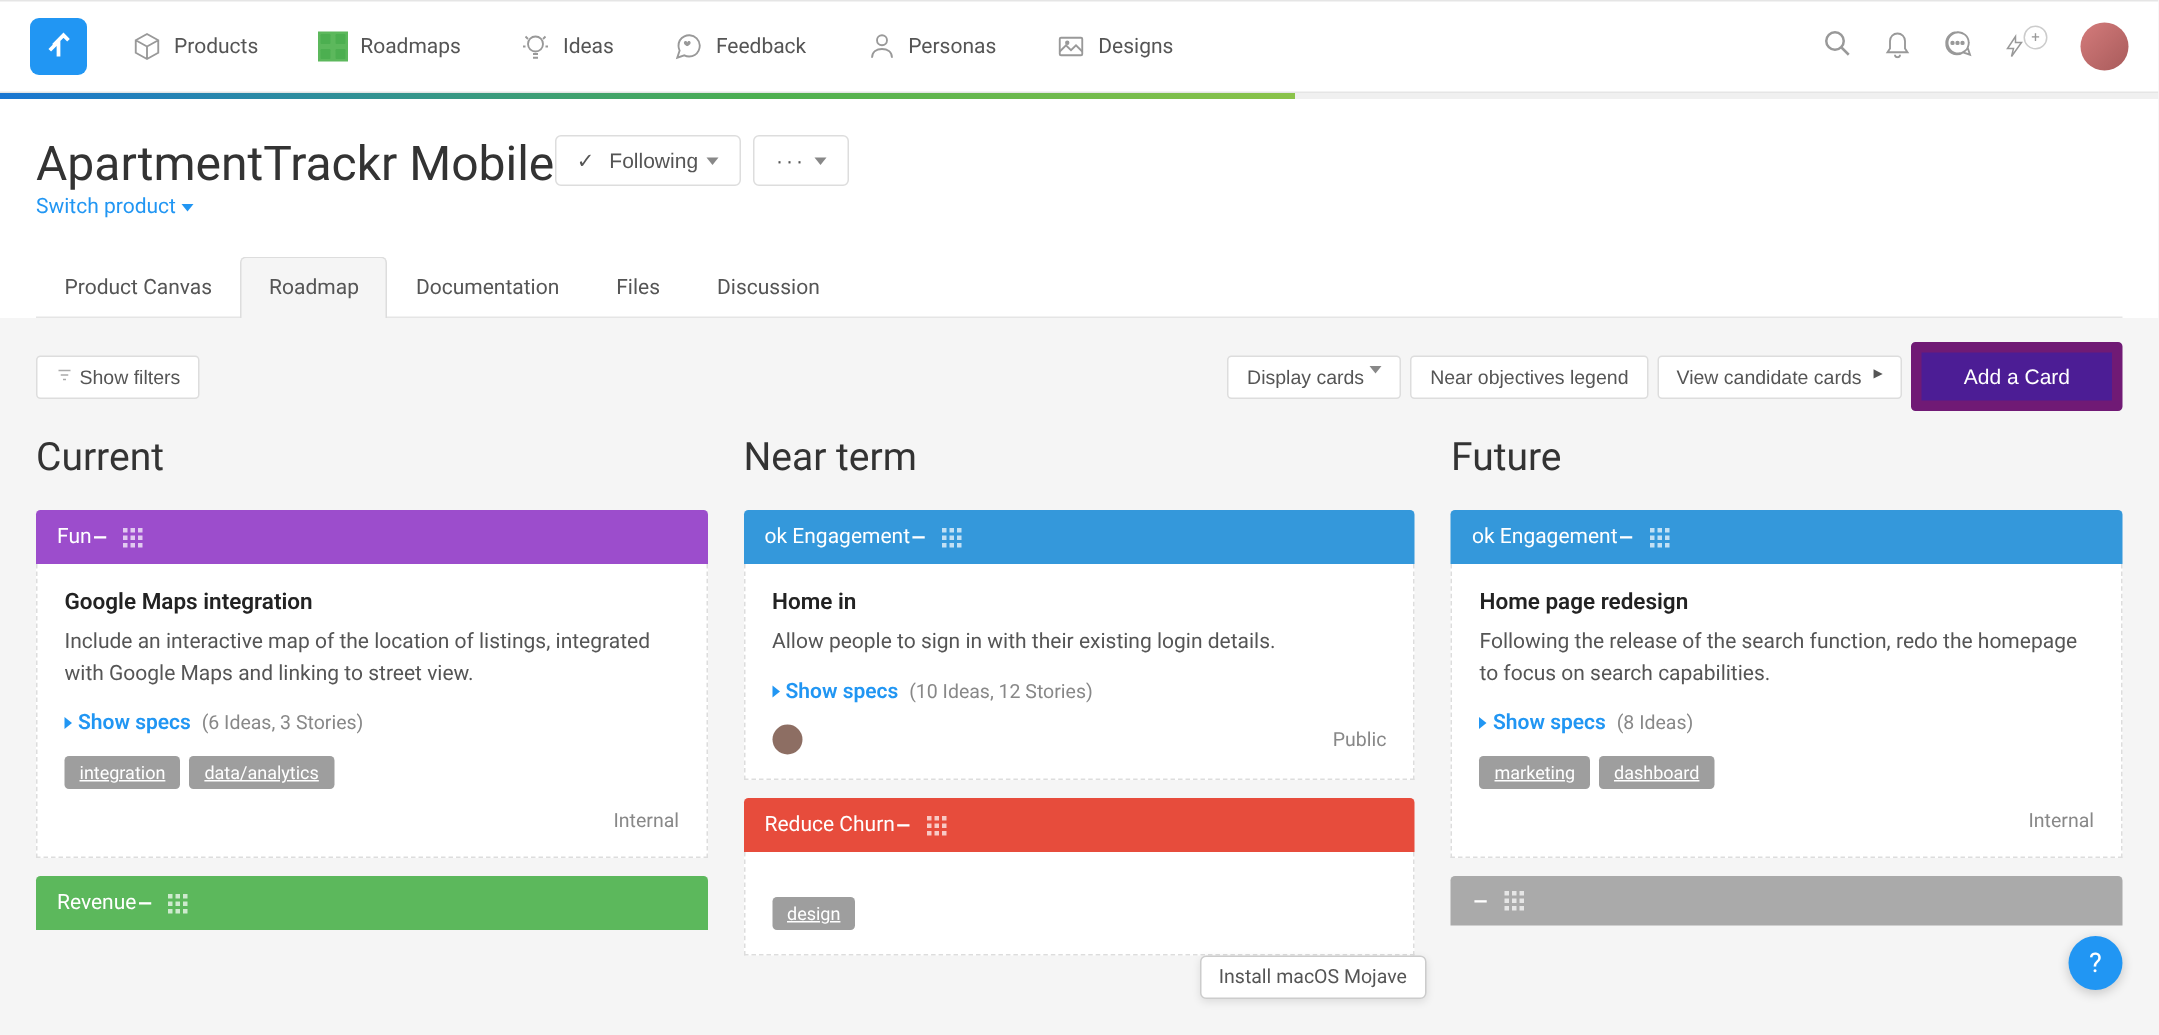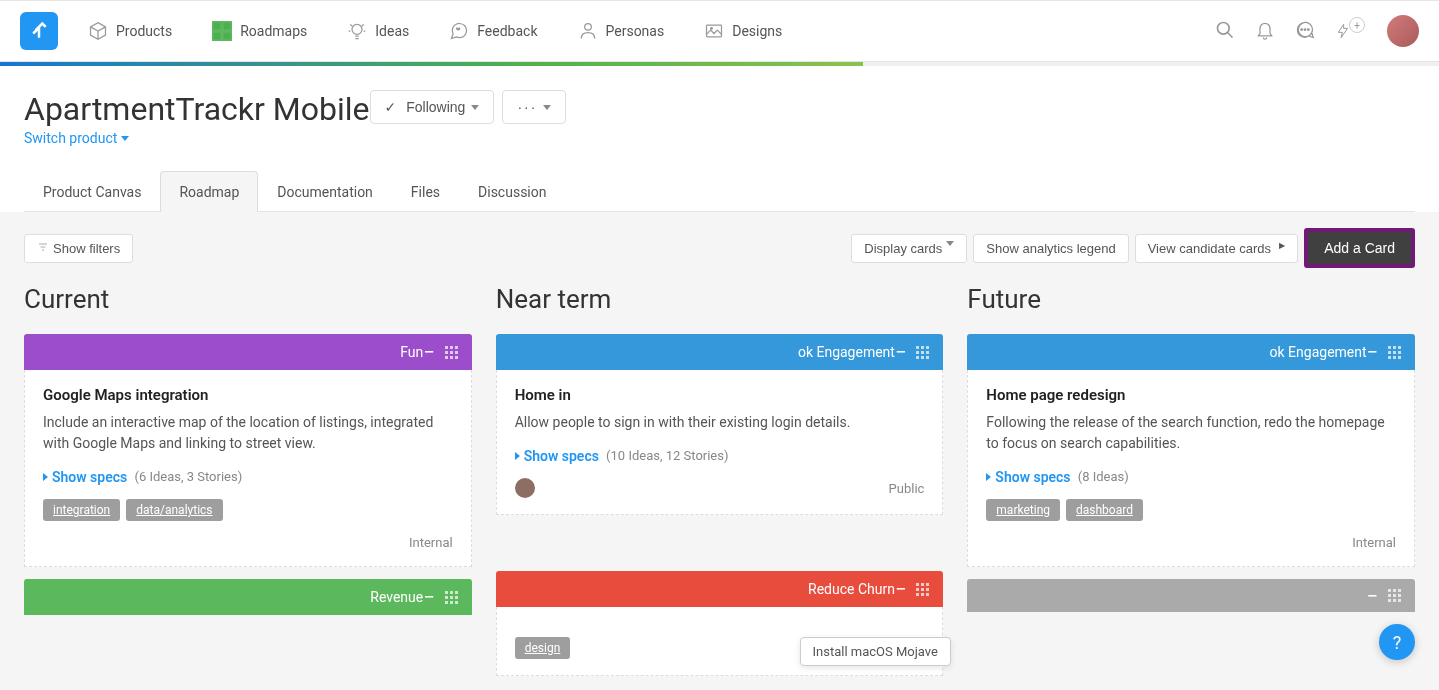--- a/index.html
+++ b/index.html
@@ -25,32 +25,32 @@
 .header-actions { display: flex; gap: 8px; }
 .btn-outline { background: #fff; border: 1px solid #ddd; border-radius: 4px; padding: 8px 14px; font-size: 14px; color: #555; cursor: pointer; display: inline-flex; align-items: center; gap: 6px; }
 
 .tabs { display: flex; gap: 0; margin-top: 24px; border-bottom: 1px solid #e5e5e5; }
 .tab { padding: 12px 18px; color: #555; cursor: pointer; border: 1px solid transparent; border-bottom: none; position: relative; top: 1px; }
 .tab.active { border-color: #ddd; background: #f5f5f5; border-radius: 4px 4px 0 0; }
 
 .toolbar { display: flex; justify-content: space-between; align-items: center; padding: 16px 24px; }
 .toolbar-right { display: flex; gap: 6px; align-items: center; }
 .btn-sm { background: #fff; border: 1px solid #ddd; border-radius: 3px; padding: 6px 12px; font-size: 13px; color: #555; cursor: pointer; display: inline-flex; align-items: flex-start; gap: 4px; }
-.btn-green { background: #404040; color: #fff; border: 4px solid #701a75; border-radius: 3px; padding: 8px 16px; font-size: 14px; cursor: pointer; }
+.btn-green { background: #4c1d95; color: #fff; border: 7px solid #701a75; border-radius: 3px; padding: 8px 28px; font-size: 14px; cursor: pointer; }
 
 .columns { display: flex; gap: 24px; padding: 0 24px 24px; align-items: flex-start; }
 .column { flex: 1; min-width: 0; }
 .col-title { font-size: 26px; font-weight: 400; color: #333; margin-bottom: 20px; }
 
-.swimlane-header { color: #fff; padding: 10px 14px; border-radius: 3px 3px 0 0; display: flex; align-items: center; justify-content: flex-end; font-size: 14px; }
+.swimlane-header { color: #fff; padding: 10px 14px; border-radius: 3px 3px 0 0; display: flex; align-items: center; justify-content: flex-start; font-size: 14px; }
 .swimlane-header .left { display: flex; align-items: center; gap: 6px; }
 .swimlane-actions { display: flex; gap: 10px; align-items: center; }
 .purple { background: #9c4dcc; }
 .blue { background: #3498db; }
-.red { background: #e74c3c; margin-top: 44px; }
+.red { background: #e74c3c; }
 .green { background: #5cb85c; }
 .grey { background: #aaa; }
 .grip { display: inline-grid; grid-template-columns: repeat(3, 3px); grid-gap: 2px; }
 .grip span { width: 3px; height: 3px; background: rgba(255,255,255,0.7); }
 .minus { font-size: 20px; line-height: 10px; }
 
 .card { background: #fff; padding: 16px 18px; border-left: 1px dashed #ddd; border-right: 1px dashed #ddd; border-bottom: 1px dashed #ddd; }
 .card-title { font-size: 15px; font-weight: 600; color: #222; margin-bottom: 8px; }
 .card-desc { color: #555; font-size: 14px; line-height: 1.5; margin-bottom: 14px; }
 .show-specs { color: #2196F3; font-size: 14px; font-weight: 600; cursor: pointer; display: inline-flex; align-items: center; gap: 4px; }
@@ -200,21 +200,21 @@
     <span class="filter-icon"><svg width="12" height="12" viewBox="0 0 24 24" fill="none" stroke="currentColor" stroke-width="2">
           <path d="M4 6 L20 6 M7 12 L17 12 M10 18 L14 18"></path>
         </svg></span>
     <span>Show filters</span>
   </button>
   <div class="toolbar-right">
     <button class="btn-sm">
       <span>Display cards</span>
       <span class="tri-down" style="color:#888"></span>
     </button>
-    <button class="btn-sm">Show analytics legend</button>
+    <button class="btn-sm">Near objectives legend</button>
     <button class="btn-sm caret-right">View candidate cards</button>
     <button class="btn-green">Add a Card</button>
   </div>
 </div>
 
 <div class="columns" id="columns-container">
     <div class="column">
       <h2 class="col-title">Current</h2>
       <div class="swimlane-header purple">
             <span class="left">Fun</span>

